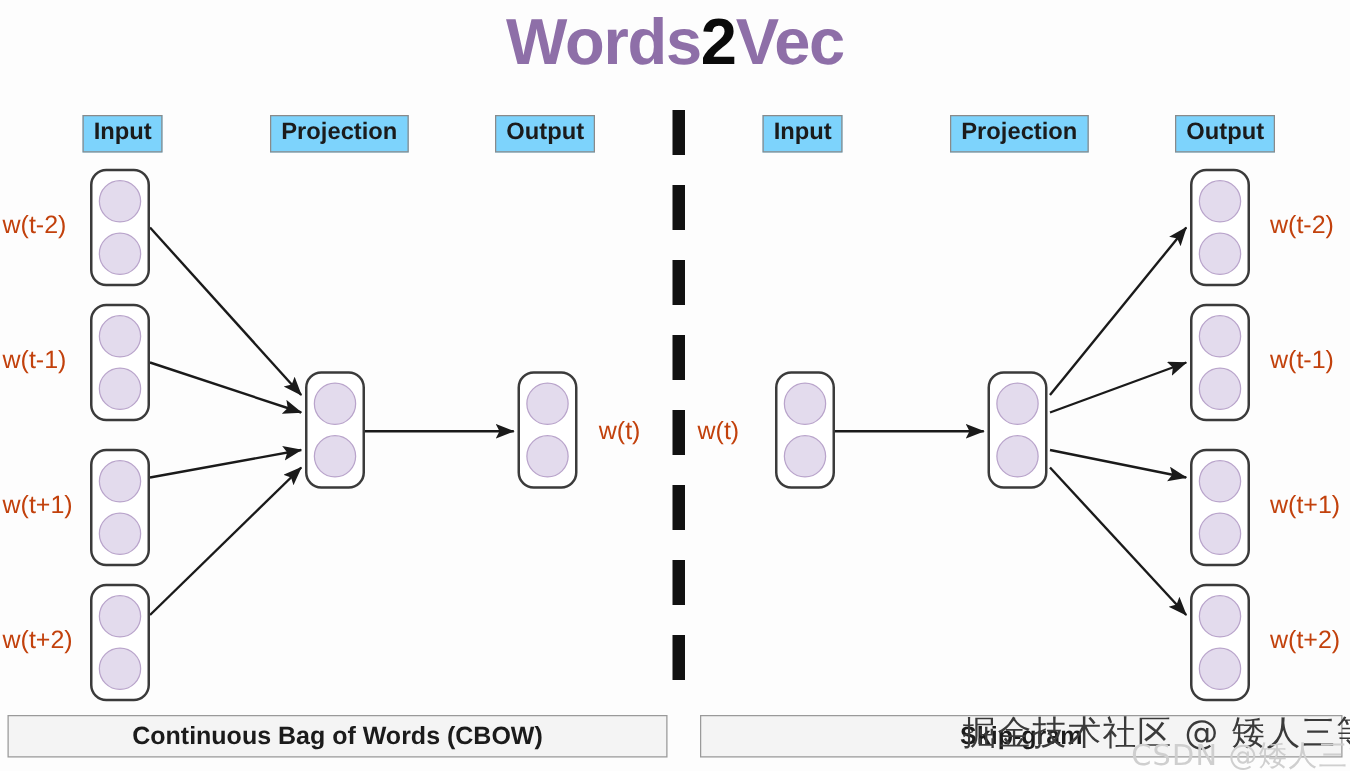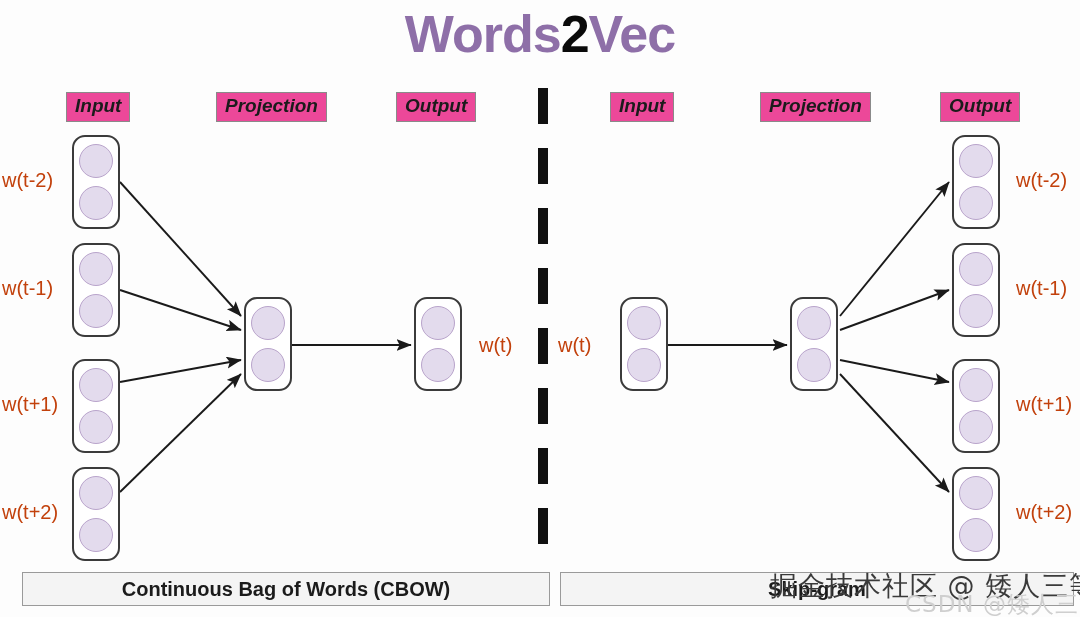--- a/index.html
+++ b/index.html
@@ -34,29 +34,28 @@
     color: #8e6fa8;
     white-space: nowrap;
   }
   #title .t-mid { color: #0a0a0a; }
 
   
   .colhdr {
     position: absolute;
     box-sizing: border-box;
     border: 1px solid #8a8a8a;
-    background: #ec4899;
+    background: #7dd3fc;
     color: #1b1b1b;
     font-size: 19px;
     font-weight: bold;
     text-align: center;
     padding: 2px 8px 4px 8px;
     line-height: 22px;
     white-space: nowrap;
-    font-style: italic;
   }
 
   
   .nodegrp {
     position: absolute;
     box-sizing: border-box;
     width: 48px;
     height: 94px;
     border: 2.5px solid #3b3b3b;
     border-radius: 13px;
@@ -256,19 +255,19 @@
   <div class="nodegrp" style="left:952px;top:467px;">
     <div class="neuron"></div>
     <div class="neuron"></div>
   </div>
 
   <div class="wlabel" style="left:1016px;top:170px;">w(t-2)</div>
   <div class="wlabel" style="left:1016px;top:278px;">w(t-1)</div>
   <div class="wlabel" style="left:1016px;top:394px;">w(t+1)</div>
   <div class="wlabel" style="left:1016px;top:502px;">w(t+2)</div>
 
-  <div class="caption" style="left:22px;top:572px;width:528px;">Continuous Bag of Words (CBOW)</div>
+  <div class="caption" style="left:6px;top:572px;width:528px;">Continuous Bag of Words (CBOW)</div>
   <div class="caption" style="left:560px;top:572px;width:514px;text-align:center;">Skip-gram</div>
 
   <div id="wm-main">掘金技术社区 @ 矮人三等</div>
   <div id="wm-sub">CSDN @矮人三等</div>
 
 </div>
 
 </body></html>

